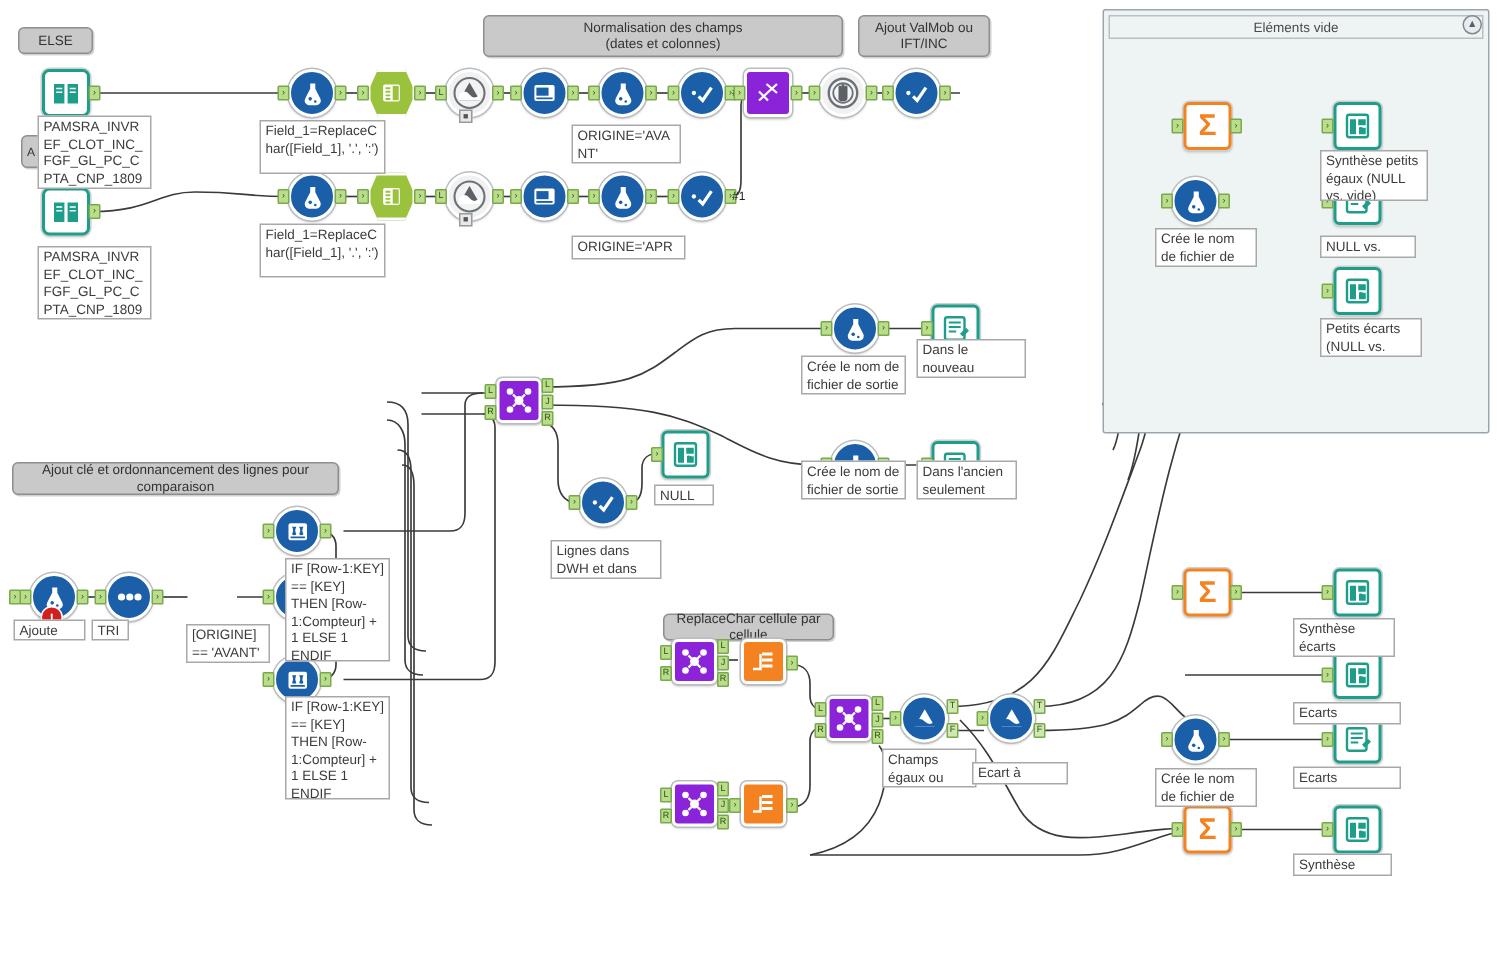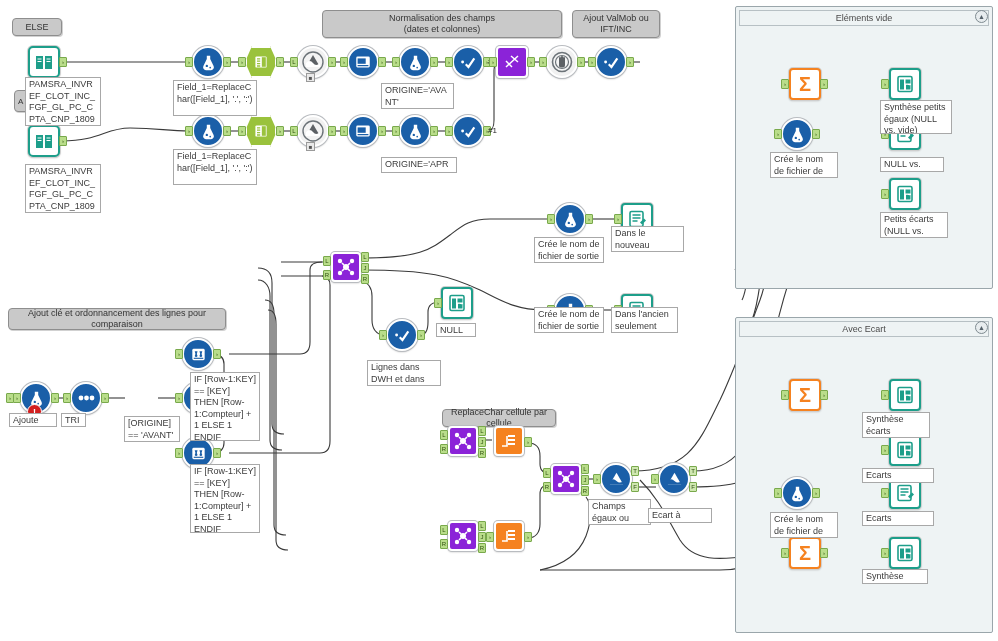--- a/index.html
+++ b/index.html
@@ -268,26 +268,20 @@
     <path d="M790,450 C810,450 830,450 850,450 L888,450"></path>
   </svg>
 
   <div class="container" style="left:735px;top:6px;width:258px;height:283px;">
     <div class="container-head">
       <span>Eléments vide</span>
     </div>
     <div class="container-collapse">▲</div>
   </div>
 
-  <div class="container" style="left:735px;top:317px;width:258px;height:316px;">
-    <div class="container-head">
-      <span>Avec Ecart</span>
-    </div>
-    <div class="container-collapse">▲</div>
-  </div>
 
   <div class="comment" style="left:12px;top:18px;width:50px;height:18px;">ELSE</div>
 
 
   <div class="comment" style="left:322px;top:10px;width:240px;height:28px;white-space:pre-line;">Normalisation des champs
 (dates et colonnes)</div>
 
   <div class="comment" style="left:572px;top:10px;width:88px;height:28px;white-space:pre-line;">Ajout ValMob ou
 IFT/INC</div>
 

